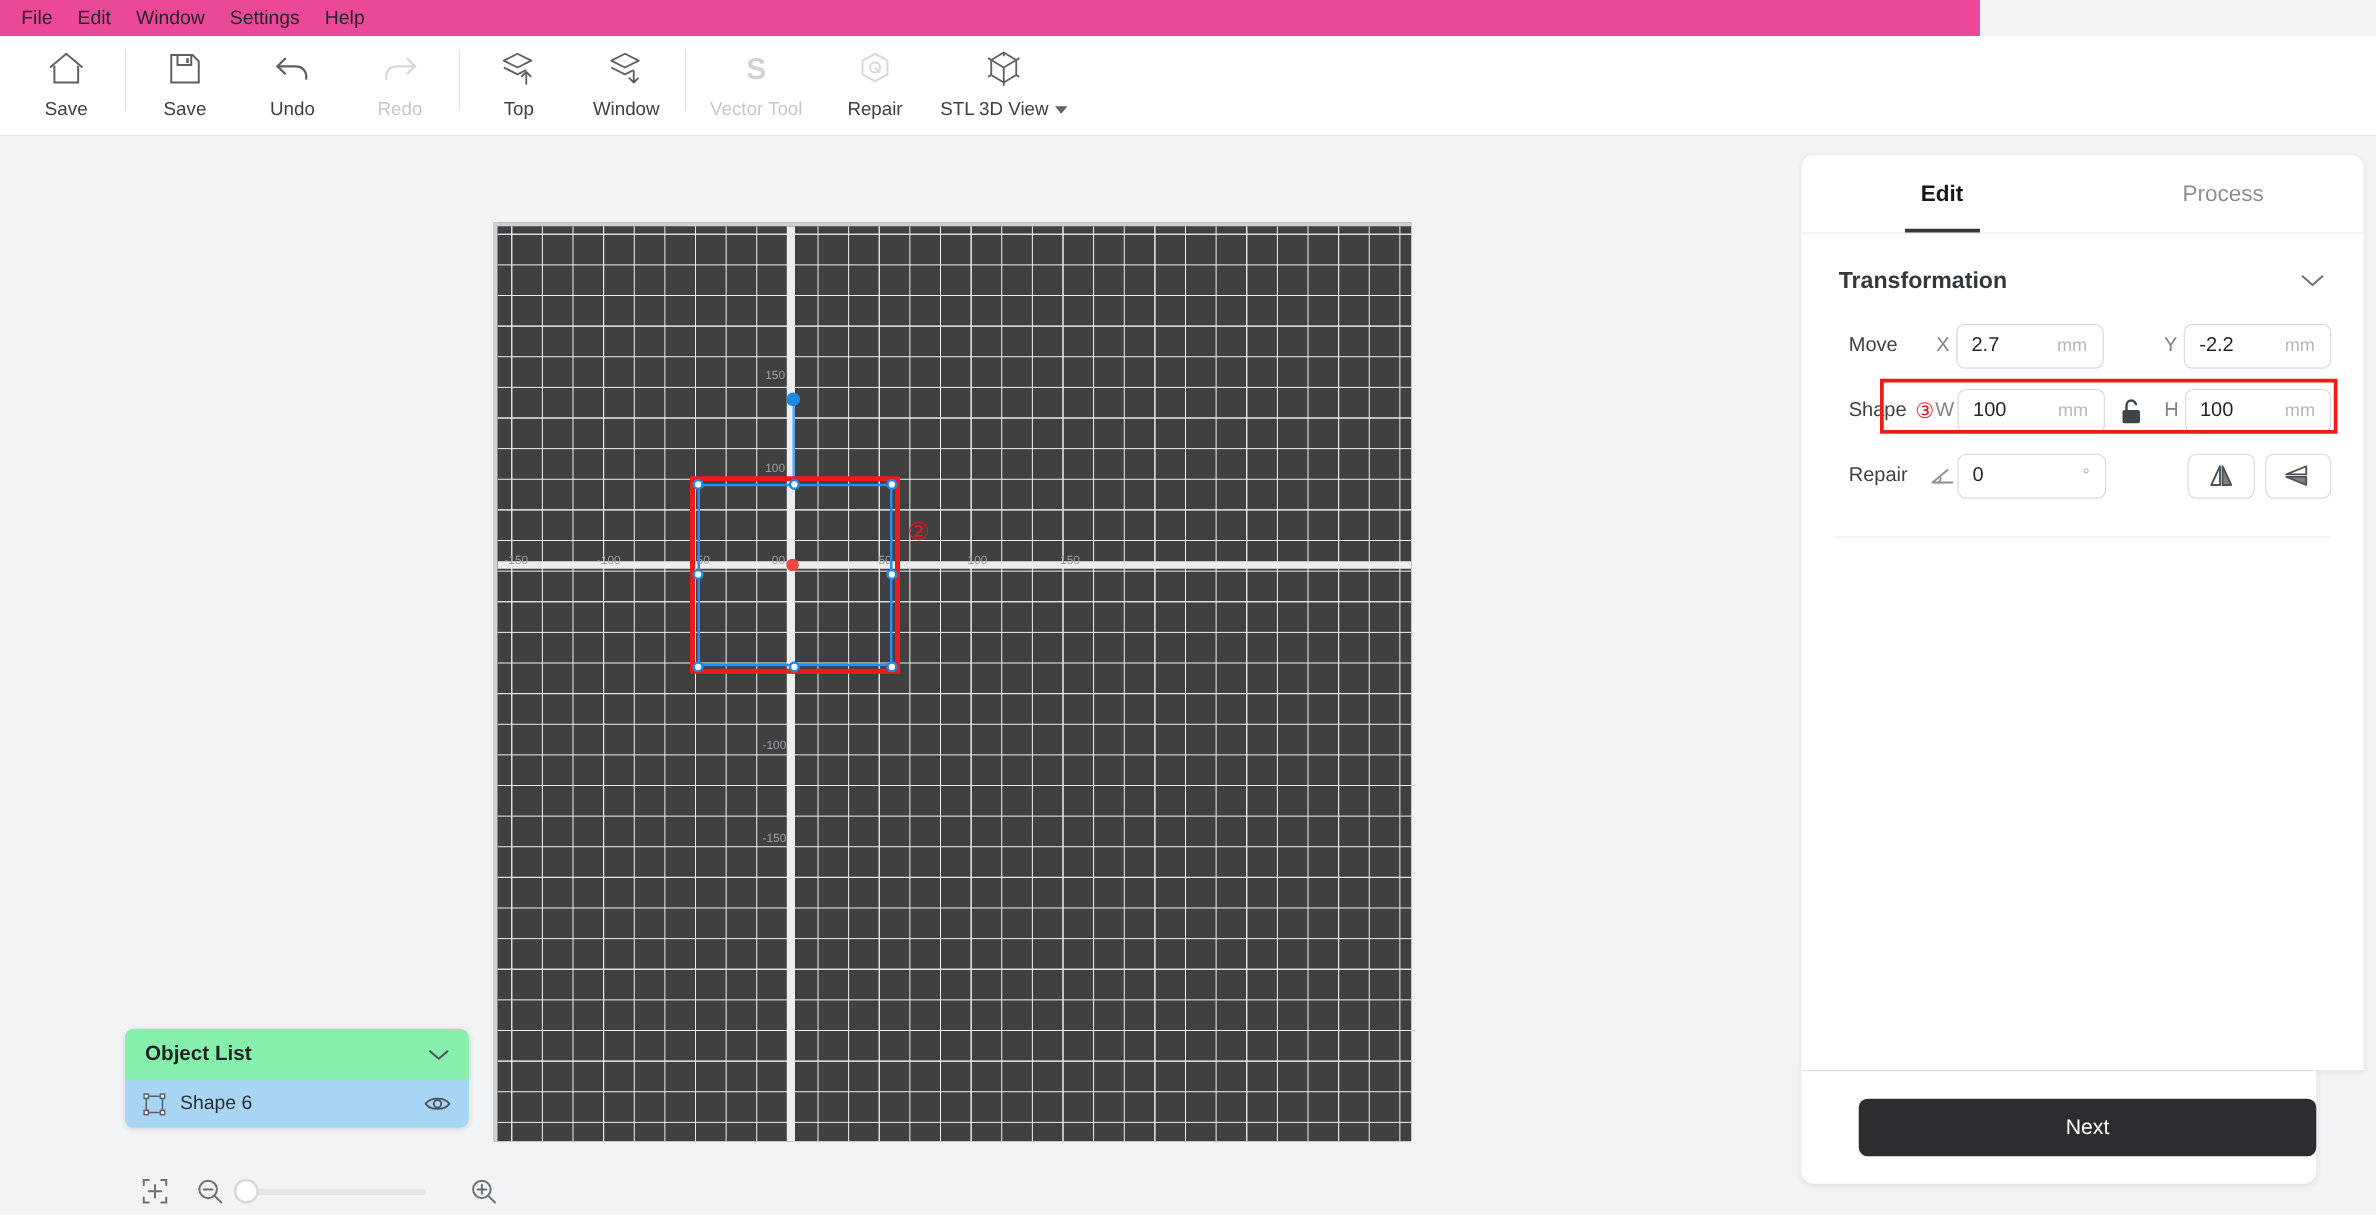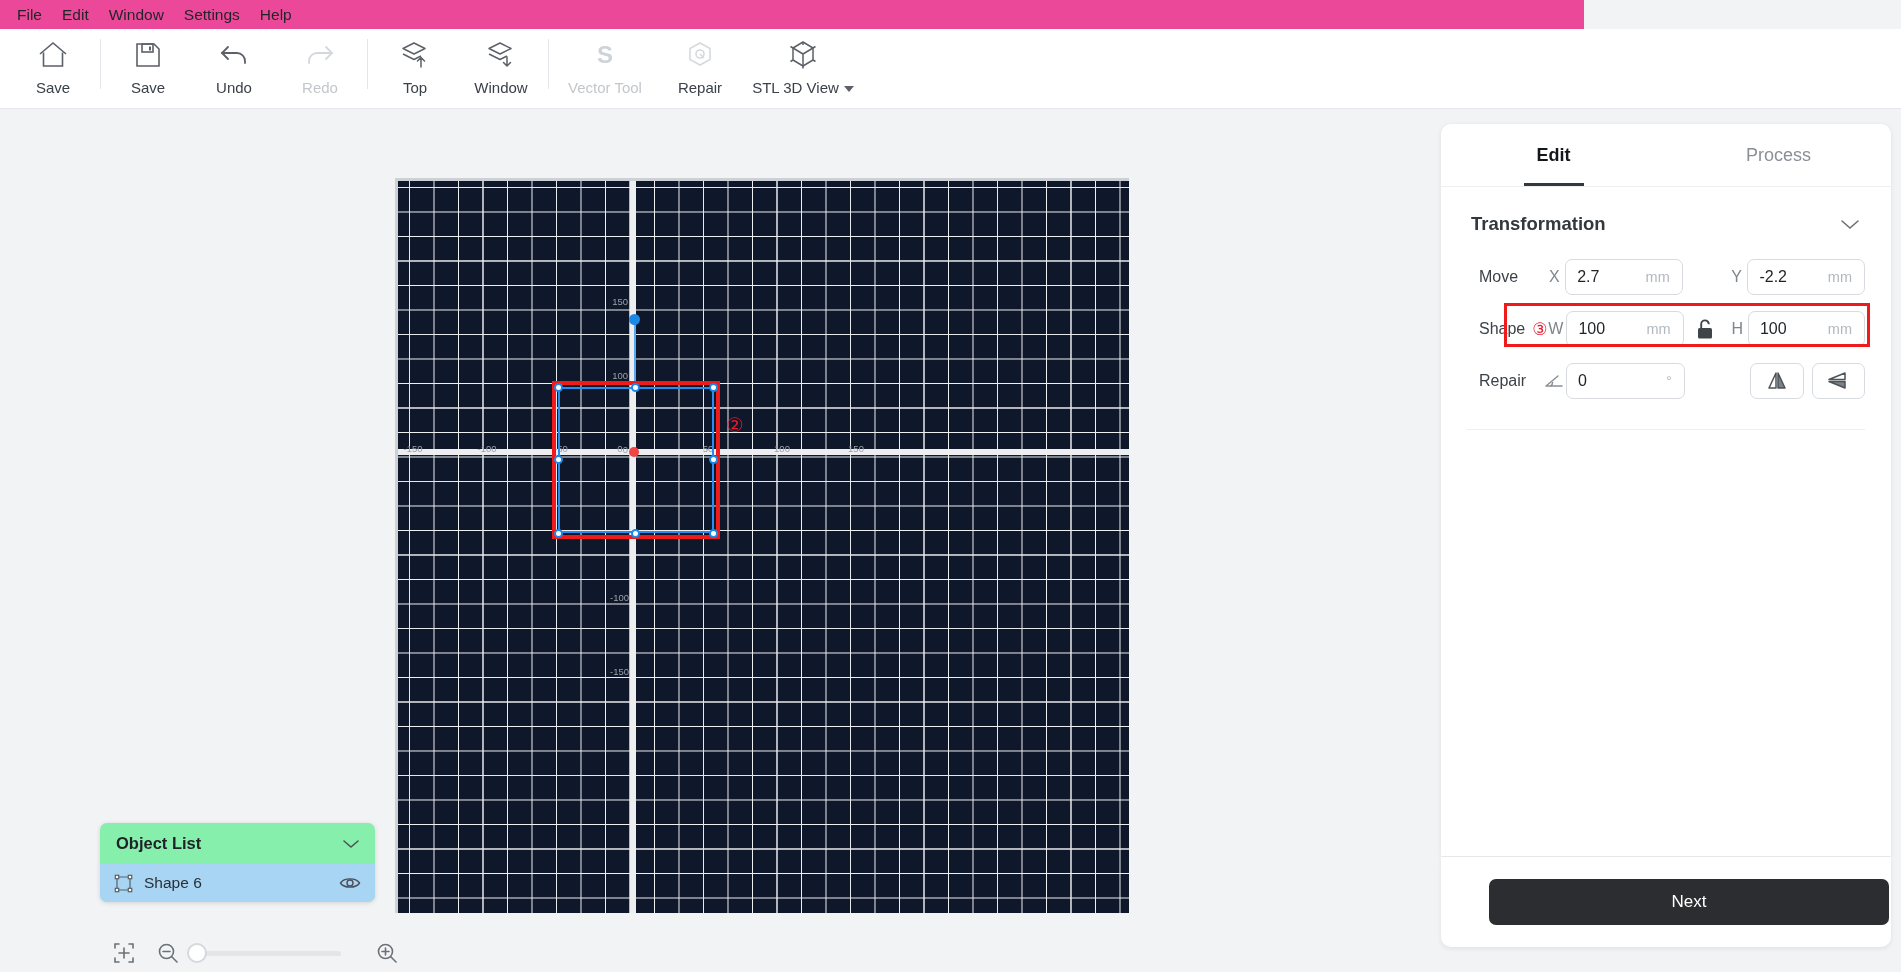--- a/index.html
+++ b/index.html
@@ -68,21 +68,21 @@
     color: #e8192c; font-size: 19px; font-family: "DejaVu Sans", sans-serif;
     line-height: 1;
   }
   .anno-1 { position: absolute; left: 98px; top: 228px; }
   .anno-2 { position: absolute; left: 726px; top: 415px; font-size: 20px; }
 
   
   .canvas-wrap { position: absolute; left: 0px; top: 110px; width: 1437px; height: 862px; background: #f2f3f5; }
   .canvas {
     position: absolute; left: 395px; top: 68px; width: 734px; height: 735px;
-    background: #0f172a; border-left: 3px solid #cdd1d6; border-top: 3px solid #cdd1d6;
+    background: #404040; border-left: 3px solid #cdd1d6; border-top: 3px solid #cdd1d6;
     overflow: hidden;
   }
   .grid-minor {
     position: absolute; inset: 0;
     background-image:
       linear-gradient(to right, #f0f1f3 1px, transparent 1px),
       linear-gradient(to bottom, #f0f1f3 1px, transparent 1px);
     background-size: 24.5px 24.5px;
     background-position: 11px 6px;
   }
@@ -214,21 +214,21 @@
     border: 3px solid #ef1b1b; pointer-events: none;
   }
   .flipbtn {
     width: 54px; height: 36px; border: 1px solid #d7dadf; border-radius: 7px;
     background: #fff; display: flex; align-items: center; justify-content: center;
     cursor: default;
   }
   .divider { height: 1px; background: #edeff1; margin: 22px 26px 0 26px; }
 
   .next-wrap {
-    position: absolute; left: 1441px; top: 857px; width: 450px; height: 90px;
+    position: absolute; left: 1441px; top: 857px; width: 412px; height: 90px;
     background: #ffffff; border-radius: 0 0 10px 10px;
     display: flex; align-items: center; justify-content: center;
     box-shadow: 0 2px 5px rgba(0,0,0,.07);
     padding-left: 46px;
   }
   .next-btn {
     width: 400px; height: 46px; background: #2b2d30; color: #ffffff;
     border: none; border-radius: 7px; font-size: 17px;
     font-family: "Liberation Sans", sans-serif; cursor: default;
   }

